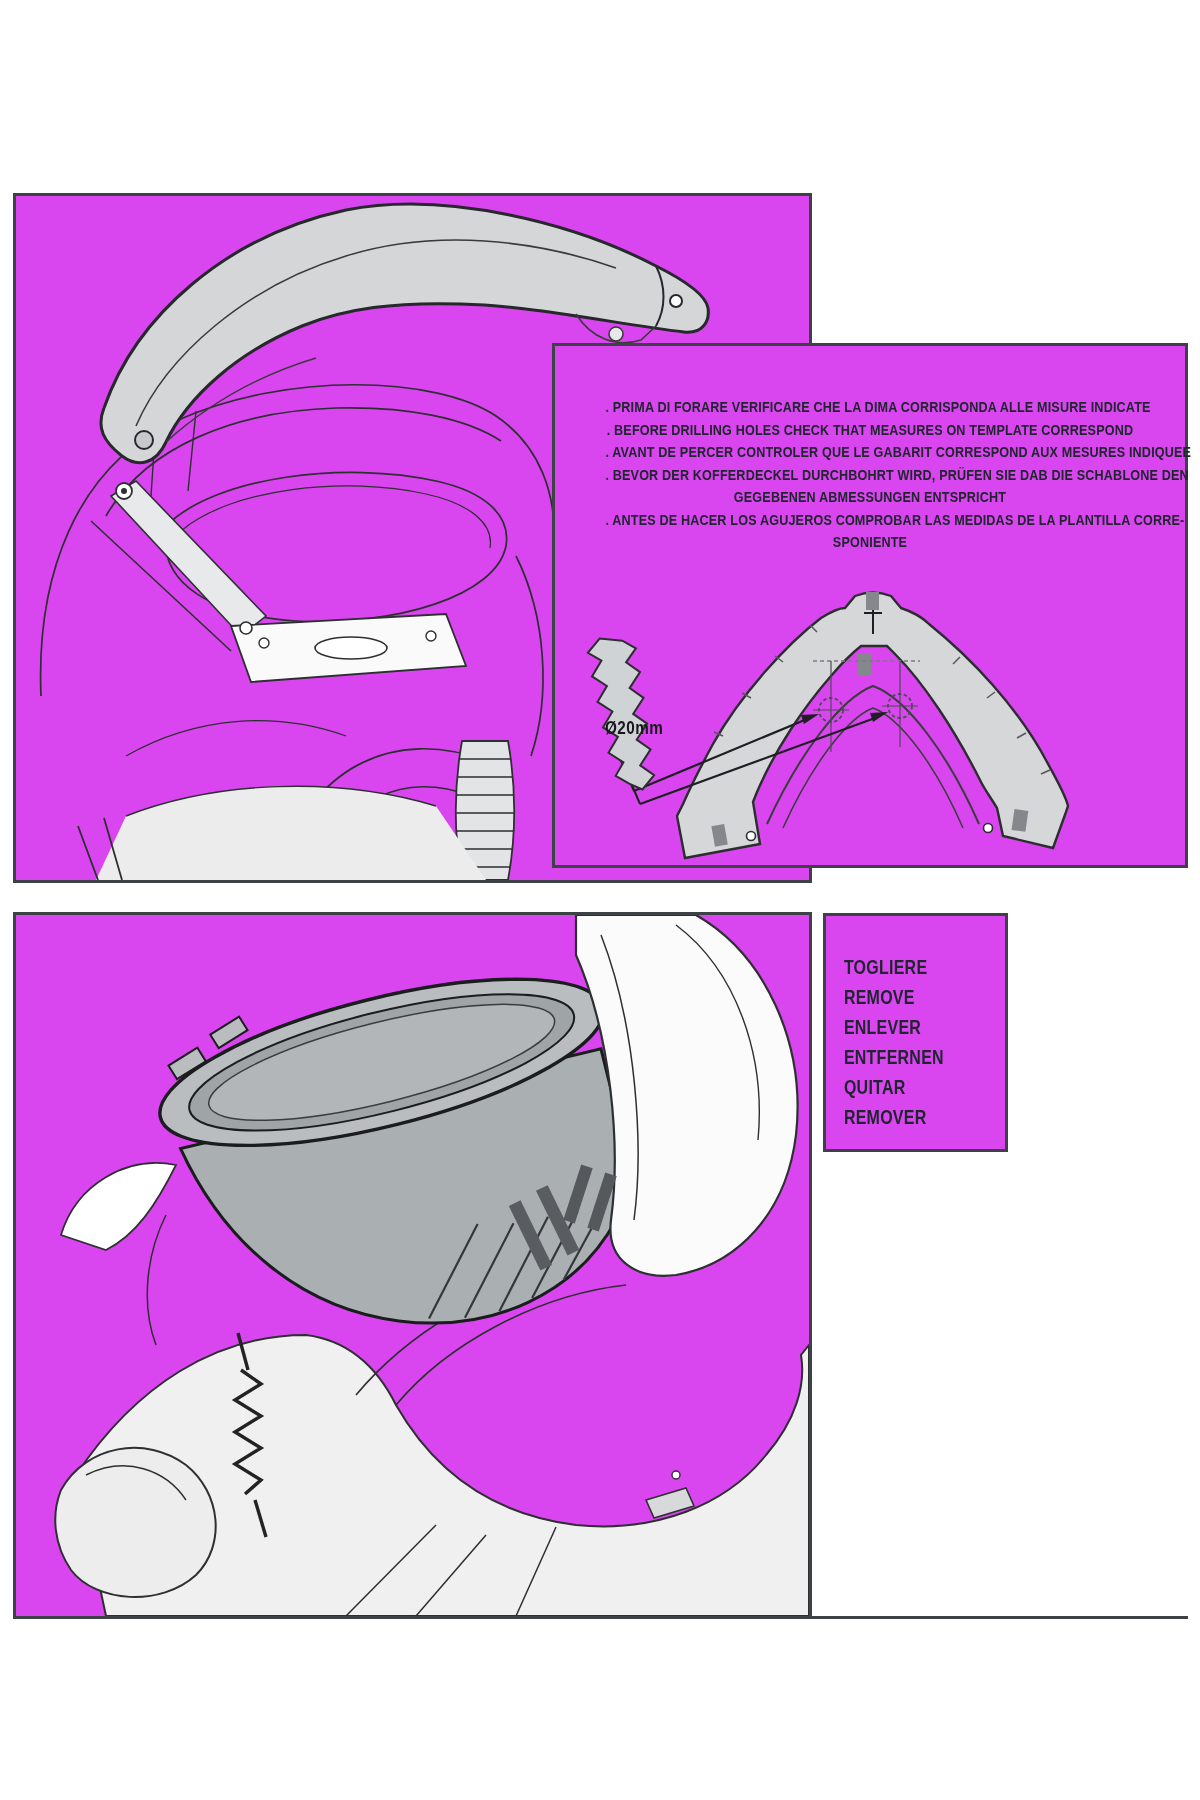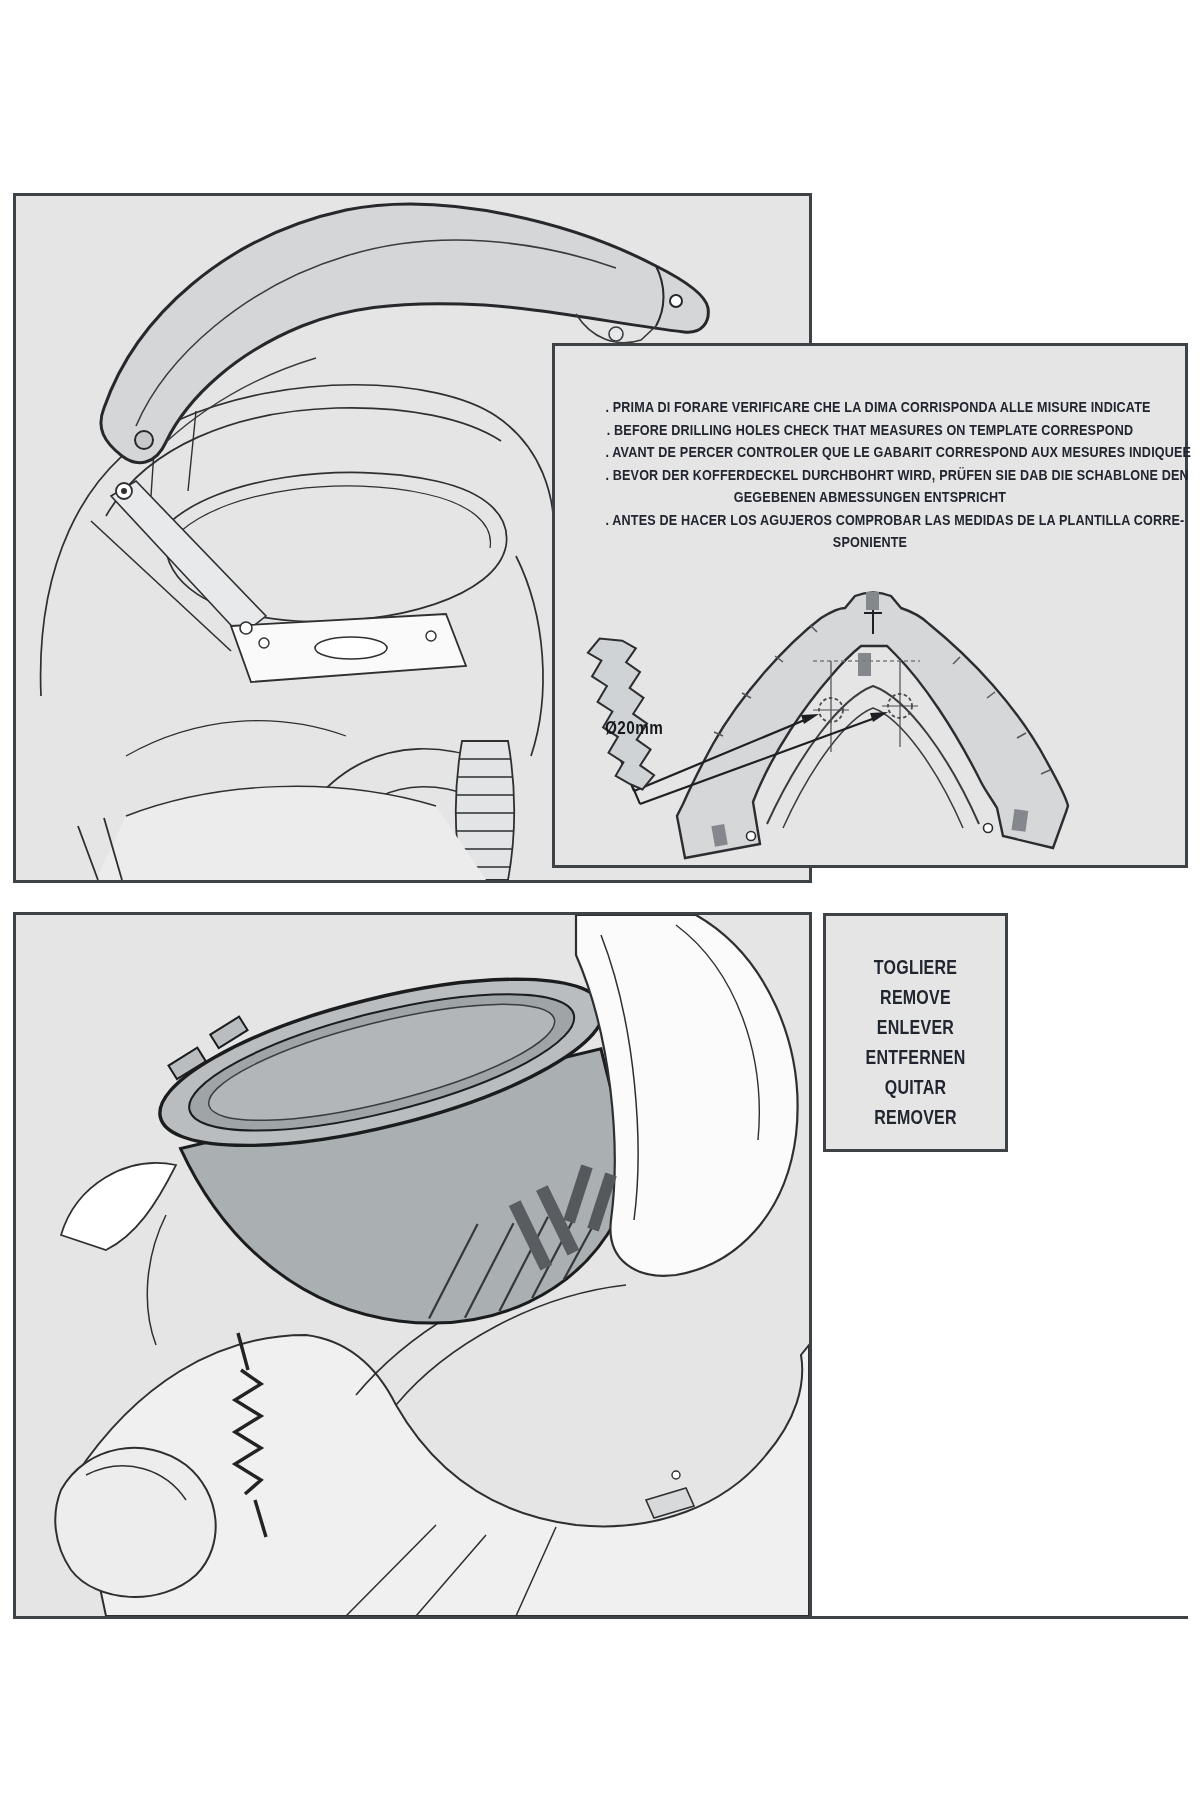--- a/index.html
+++ b/index.html
@@ -1,22 +1,22 @@
 <!DOCTYPE html>
 <html><head>
 <meta charset="utf-8">
 <style>
   html,body{margin:0;padding:0;background:#ffffff;}
   .page{position:relative;width:1200px;height:1800px;background:#ffffff;overflow:hidden;
         font-family:"Liberation Sans",sans-serif;}
-  .panel{position:absolute;box-sizing:border-box;border:3px solid #3d4247;background:#e5e5e5;}
+  .panel{position:absolute;box-sizing:border-box;border:3px solid #3d4247;background:#d946ef;}
   #panel-top{left:13px;top:193px;width:799px;height:690px;z-index:1;}
   #inset-box{left:552px;top:343px;width:636px;height:525px;z-index:3;}
   #panel-bottom{left:13px;top:912px;width:799px;height:707px;z-index:1;}
-  #remove-box{left:823px;top:913px;width:185px;height:239px;z-index:2;text-align:center;
+  #remove-box{left:823px;top:913px;width:185px;height:239px;z-index:2;
               padding-top:36px;}
   #bottom-rule-ext{position:absolute;left:809px;top:1616px;width:379px;height:3px;
               background:#3d4247;z-index:0;}
   .fig{position:absolute;inset:0;width:100%;height:100%;}
   .cond-line{font-weight:700;color:#20252f;transform:scaleX(0.84);transform-origin:50% 50%;
              white-space:nowrap;}
   #inset-text{position:absolute;left:0;right:0;top:50px;text-align:center;z-index:4;}
   #inset-text .cond-line{font-size:15px;line-height:22.5px;letter-spacing:0.2px;}
   #remove-box .cond-line{font-size:20px;line-height:30px;letter-spacing:0.3px;
              transform:scaleX(0.8);}

